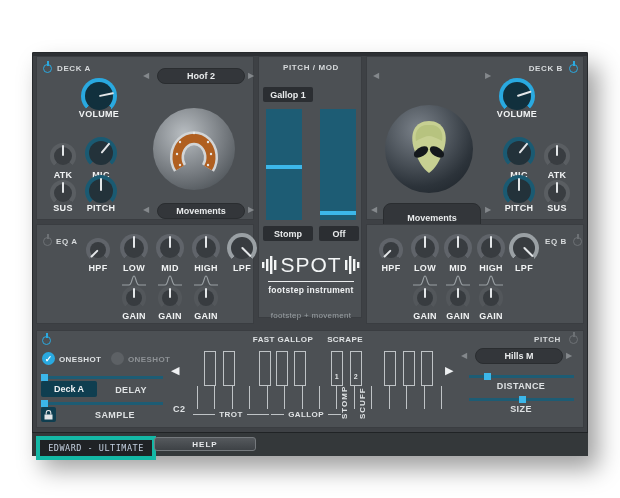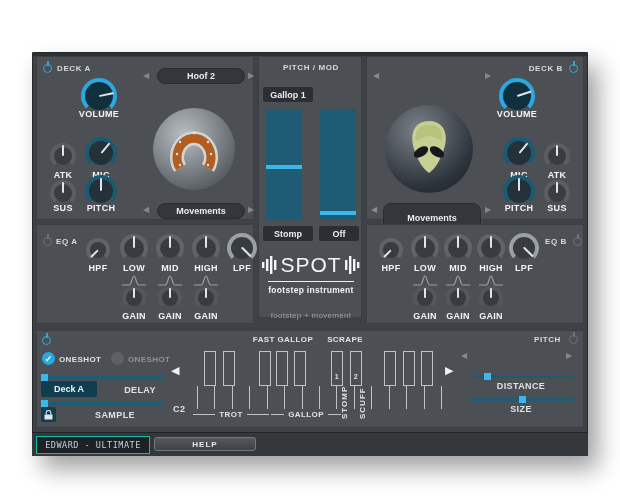--- a/index.html
+++ b/index.html
@@ -39,21 +39,21 @@
   .vtext{position:absolute;writing-mode:vertical-rl;transform:rotate(180deg);font-size:8px;font-weight:bold;color:#dfe2e4;letter-spacing:1px;}
   .navarr{position:absolute;color:#eef0f2;font-size:11px;line-height:11px;cursor:pointer;}
   .imgdisc{position:absolute;border-radius:50%;}
   .btn{position:absolute;display:flex;align-items:center;justify-content:center;box-sizing:border-box;}
   .logo{position:absolute;left:0;top:196px;width:104px;display:flex;flex-direction:column;align-items:center;}
   .logo-row{display:flex;align-items:center;gap:3px;}
   .logo-name{font-size:21px;color:#f3f5f6;letter-spacing:1px;}
   .logo-tag{margin-top:4px;padding-top:3px;border-top:1px solid #eceeef;font-size:8.5px;font-weight:bold;color:#f0f2f3;letter-spacing:.3px;}
   .logo-sub{margin-top:16px;font-size:8px;color:#9aa0a4;letter-spacing:.3px;}
   .footer{position:absolute;left:0;top:380px;width:556px;height:23px;background:#34383a;border-top:1px solid #202325;}
-  .preset{position:absolute;left:4px;top:3px;width:112px;height:16px;background:#1f2225;border:1px solid #14b8a6;
+  .preset{position:absolute;left:4px;top:3px;width:112px;height:16px;background:#1f2225;border:4px solid #14b8a6;
           color:#c3cfdf;font-family:"DejaVu Sans Mono",monospace;font-size:8.5px;letter-spacing:.5px;
           display:flex;align-items:center;justify-content:center;}
   .helpbtn{left:122px;top:4px;width:102px;height:14px;background:linear-gradient(#55595d,#3e4246);border:1px solid #75797d;
            border-radius:3px;color:#e7e9eb;font-size:8px;font-weight:bold;letter-spacing:1px;}
   svg{display:block;}
 </style>
 </head>
 <body>
 
 <div class="window">
@@ -292,21 +292,21 @@
 
     <span class="chk" style="left:5px;top:21px;"></span>
     <span class="smalllbl" style="left:22px;top:24px;">ONESHOT</span>
     <span class="chk off" style="left:74px;top:21px;"></span>
     <span class="smalllbl gray" style="left:91px;top:24px;">ONESHOT</span>
 
     <div class="hslider" style="left:4px;top:45px;width:122px;">
       <div class="hhandle" style="left:0px;"></div>
     </div>
     <div class="btn" style="left:4px;top:50px;width:56px;height:16px;background:#0f3e50;border-radius:2px;color:#f0f2f4;font-size:9px;font-weight:bold;">Deck A</div>
-    <span class="smalllbl cx" style="left:103px;top:54px;font-size:9px;">DELAY</span>
+    <span class="smalllbl cx" style="left:94px;top:54px;font-size:9px;">DELAY</span>
 
     <div class="hslider" style="left:4px;top:71px;width:122px;">
       <div class="hhandle" style="left:0px;"></div>
     </div>
     <div class="btn" style="left:4px;top:76px;width:15px;height:15px;background:#0f3e50;border-radius:2px;">
       <svg width="9" height="10" viewBox="0 0 9 10">
         <rect x="0.5" y="4.5" width="8" height="5" fill="#e2e5e7"></rect>
         <path d="M2.2 4.5 V2.8 A2.3 2.3 0 0 1 6.8 2.8 V4.5" fill="none" stroke="#e2e5e7" stroke-width="1.1"></path>
       </svg>
     </div>
@@ -354,20 +354,21 @@
     <div class="dash" style="left:234px;top:83px;width:13px;"></div>
     <span class="smalllbl cx" style="left:269px;top:79px;">GALLOP</span>
     <div class="dash" style="left:291px;top:83px;width:13px;"></div>
     <span class="vtext" style="left:303px;top:54px;height:34px;">STOMP</span>
     <span class="vtext" style="left:321px;top:54px;height:34px;">SCUFF</span>
 
     <span class="hdr" style="right:22px;top:4px;">PITCH</span>
     <span class="pwr dim" style="right:5px;top:4px;"></span>
 
     <span class="ddarr" style="left:424px;top:21px;">◀</span>
+    <div class="dd" style="left:438px;top:17px;width:88px;height:16px;">Hills M</div>
     <span class="ddarr" style="left:529px;top:21px;">▶</span>
 
     <div class="hslider" style="left:432px;top:44px;width:105px;">
       <div class="hhandle" style="left:15px;"></div>
     </div>
     <span class="smalllbl cx" style="left:484px;top:50px;font-size:9px;">DISTANCE</span>
     <div class="hslider" style="left:432px;top:67px;width:105px;">
       <div class="hhandle" style="left:50px;"></div>
     </div>
     <span class="smalllbl cx" style="left:484px;top:73px;font-size:9px;">SIZE</span>

